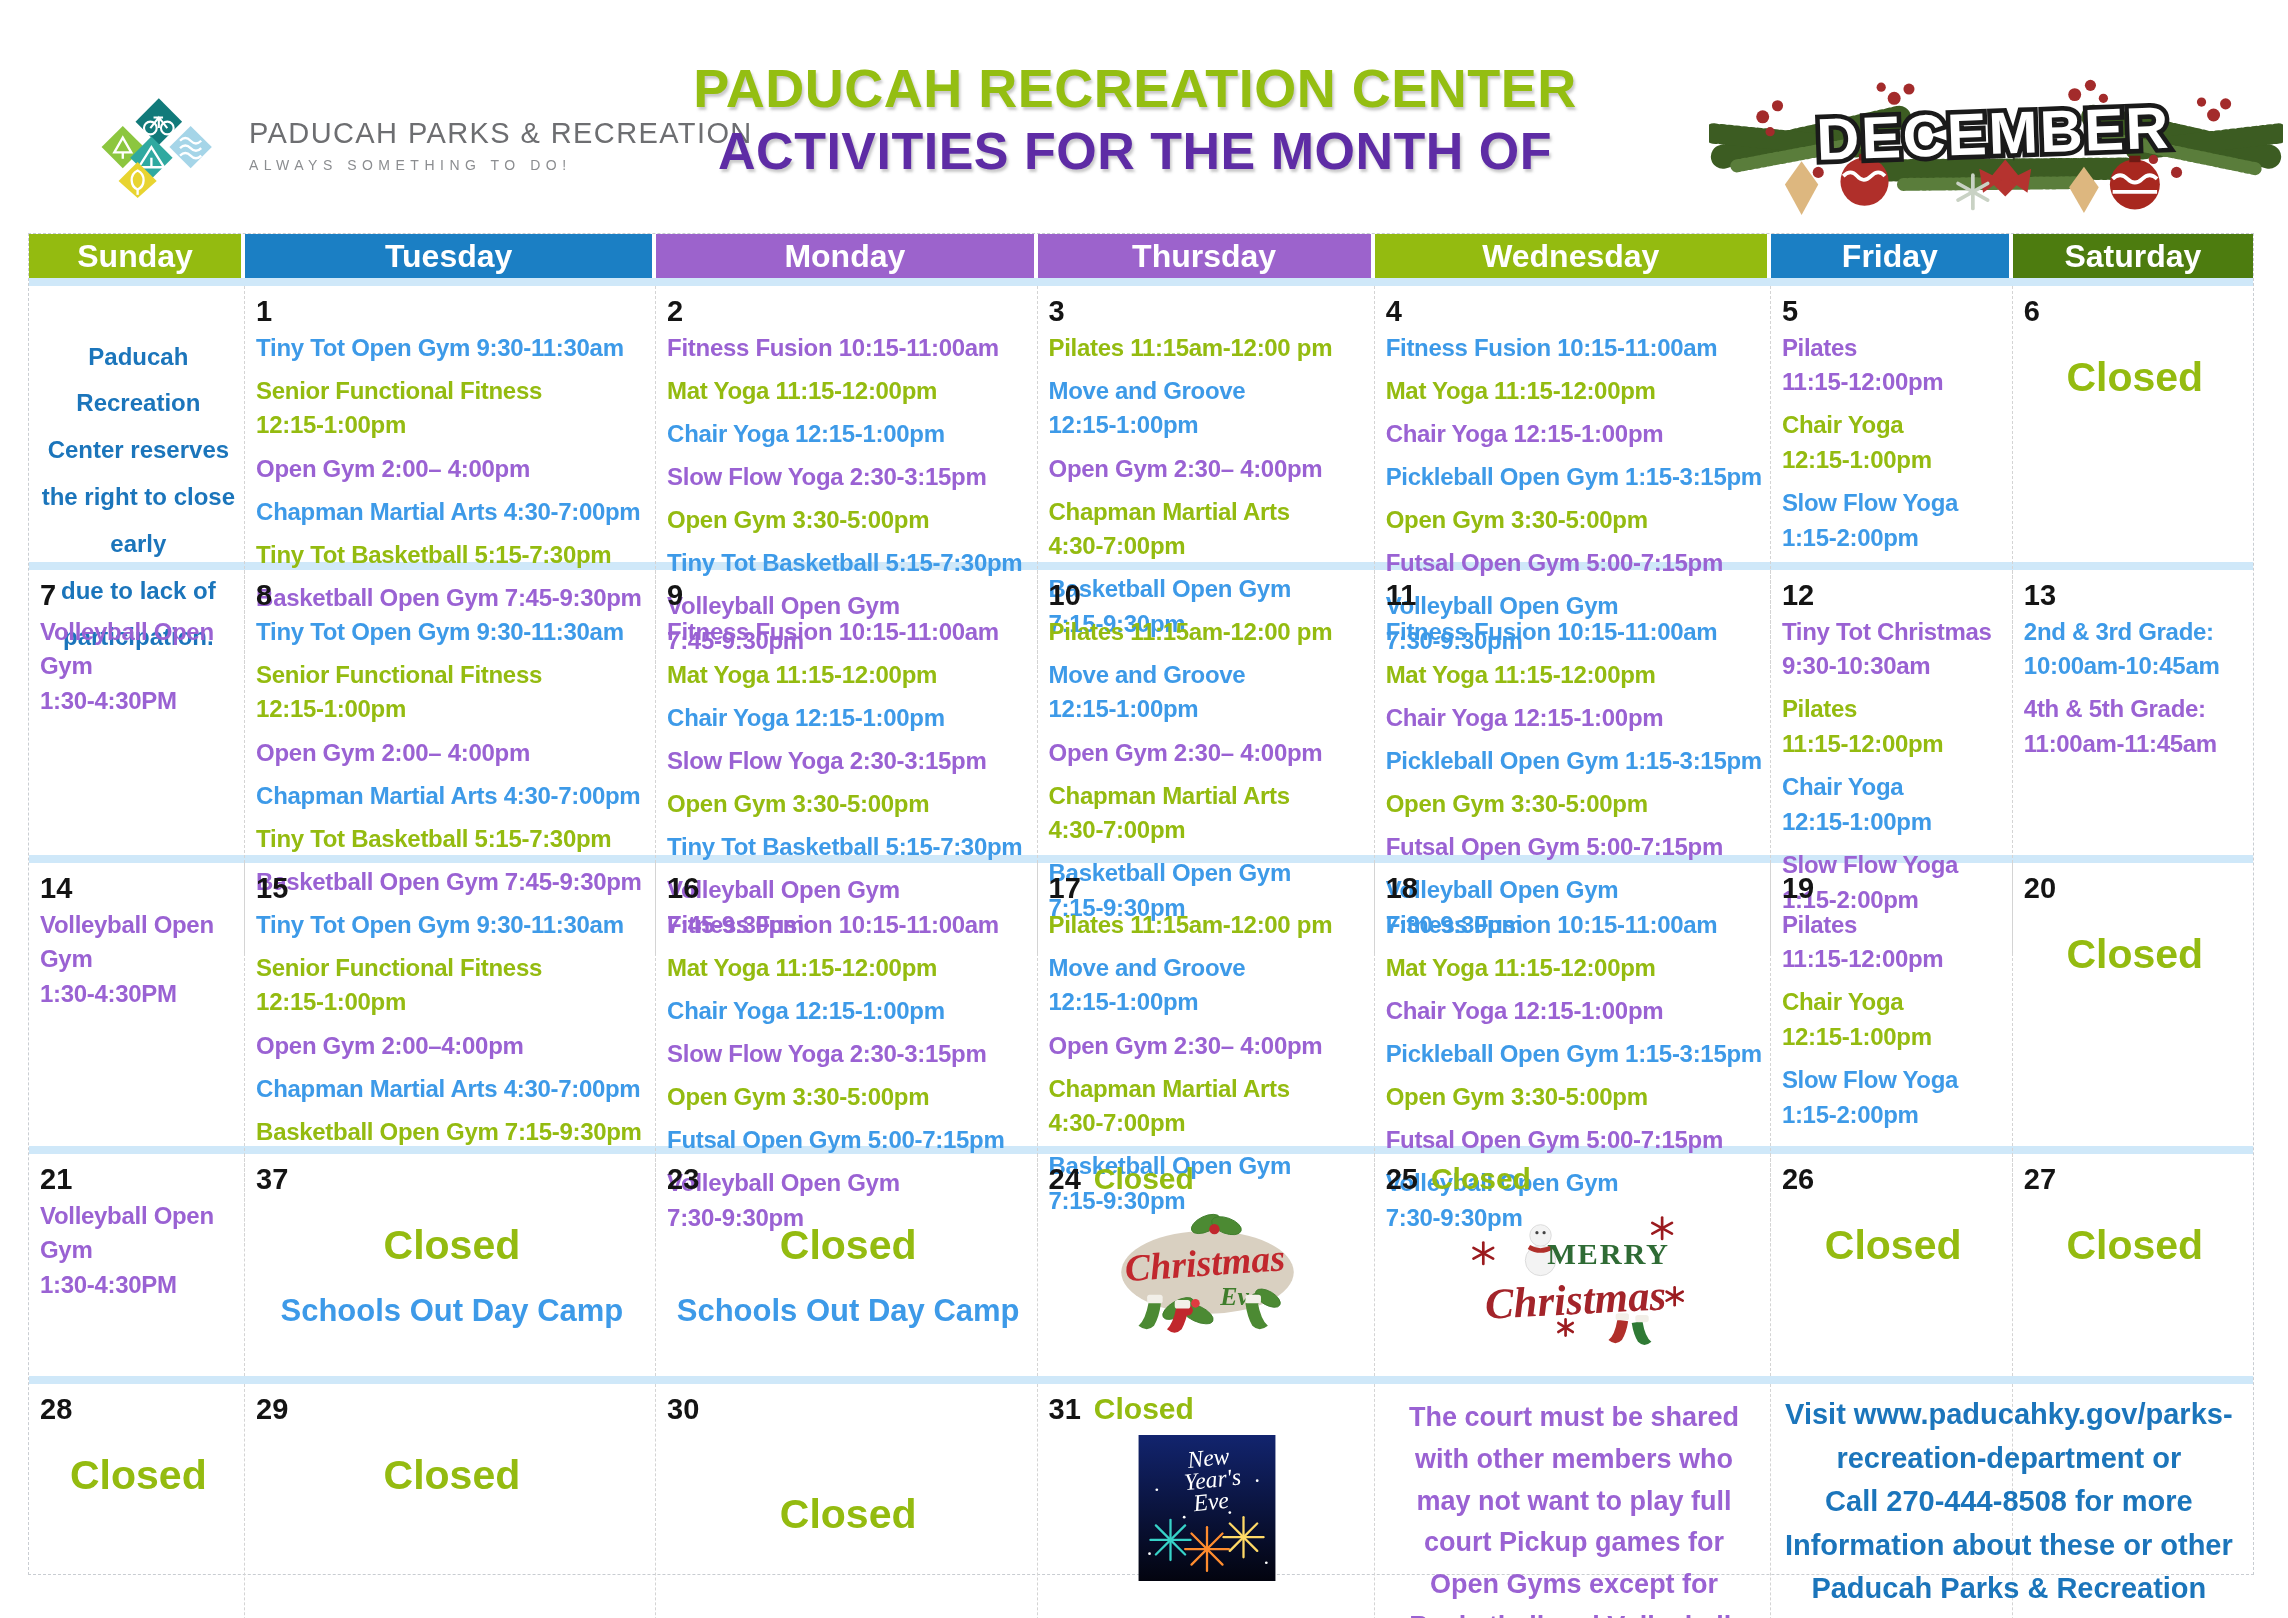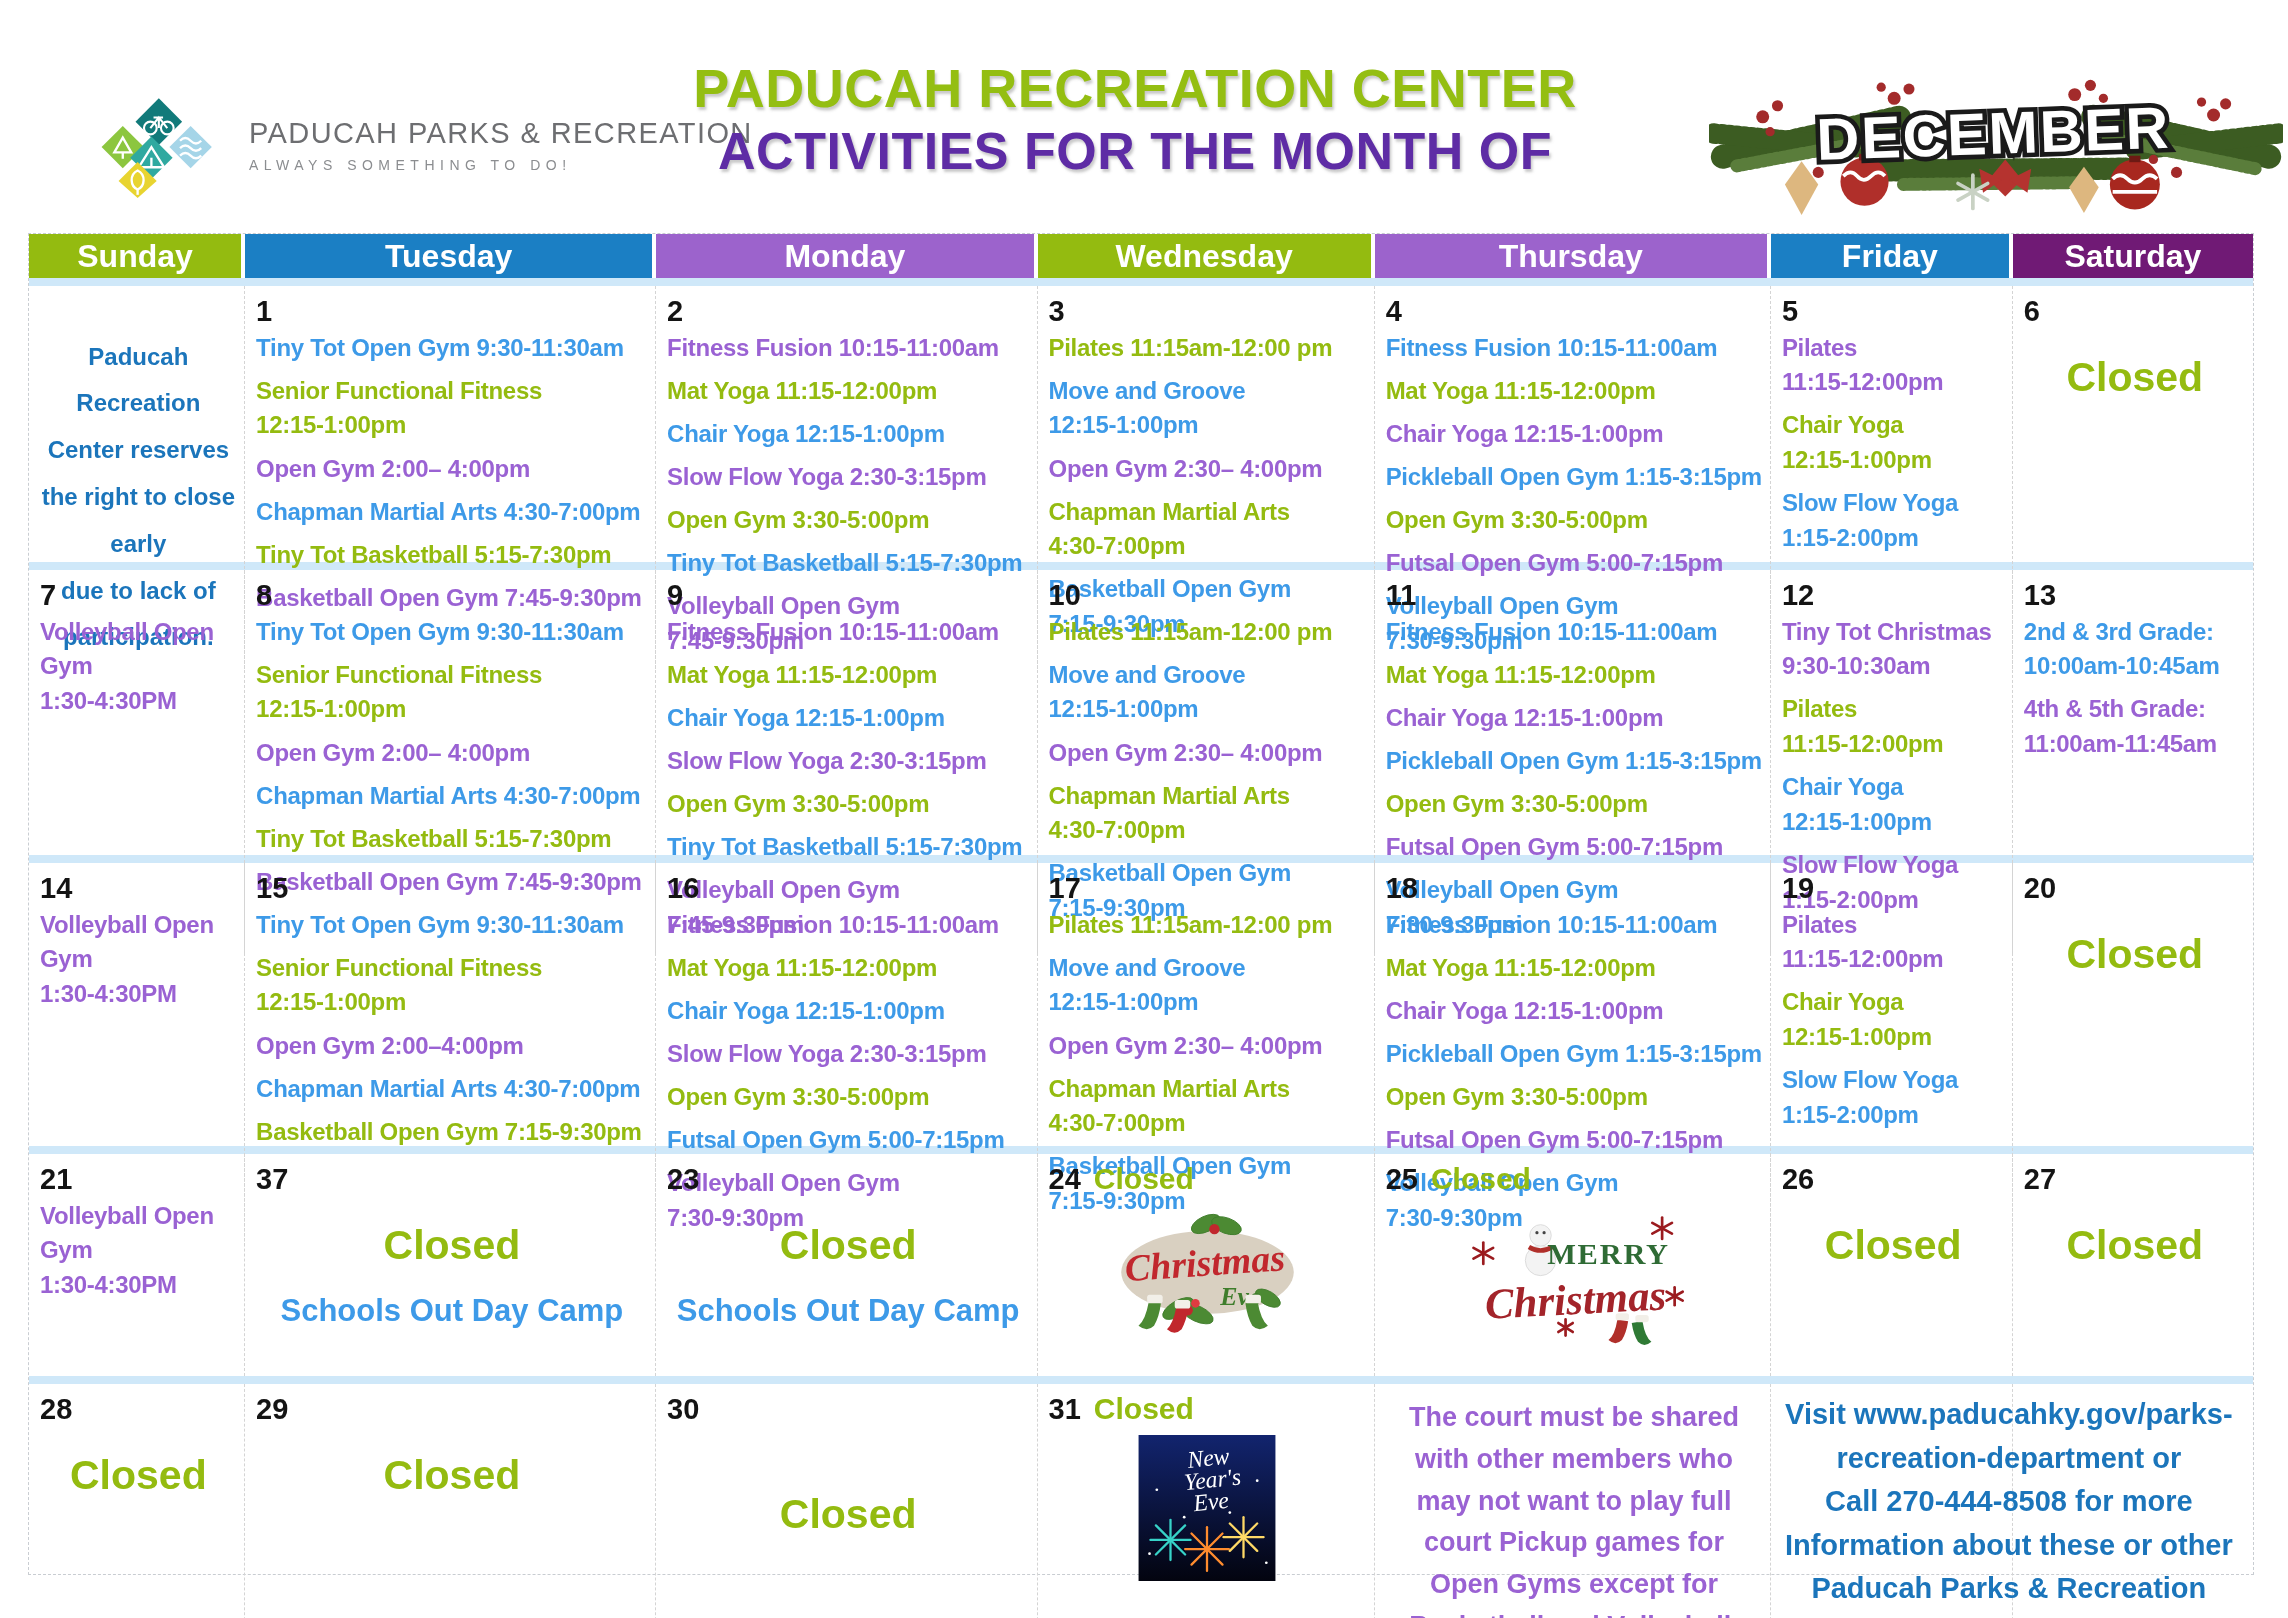--- a/index.html
+++ b/index.html
@@ -142,24 +142,24 @@
   </g>
 
   <text x="308" y="112" text-anchor="middle" transform="rotate(-2 308 112)" font-family="Liberation Sans, sans-serif" font-size="64" font-weight="bold" fill="#ffffff" stroke="#1a1a1a" stroke-width="10" style="paint-order:stroke" letter-spacing="2">DECEMBER</text>
 </svg>
 
 <div class="calendar">
     <div class="cal-header">
       <div class="hcell" style="background: rgb(148, 187, 16);">Sunday</div>
       <div class="hcell" style="background: rgb(27, 127, 196);">Tuesday</div>
       <div class="hcell" style="background: rgb(156, 99, 204);">Monday</div>
+      <div class="hcell" style="background: rgb(156, 99, 204);">Thursday</div>
       <div class="hcell" style="background: rgb(148, 187, 16);">Wednesday</div>
-      <div class="hcell" style="background: rgb(156, 99, 204);">Thursday</div>
       <div class="hcell" style="background: rgb(27, 127, 196);">Friday</div>
-      <div class="hcell" style="background: #701a75;">Saturday</div>
+      <div class="hcell" style="background: #4d7c0f;">Saturday</div>
     </div>
     <div class="cal-row" style="height: 276px;">
       <div class="cell">
         <div class="cell-note" style="color: rgb(27, 117, 187);">Paducah Recreation
 Center reserves
 the right to close early
 due to lack of
 participation.</div>
       </div>
       <div class="cell"><span class="date">1</span><div class="event" style="color: rgb(61, 154, 232);">Tiny Tot Open Gym 9:30-11:30am</div><div class="event" style="color: rgb(148, 187, 16);">Senior Functional Fitness

